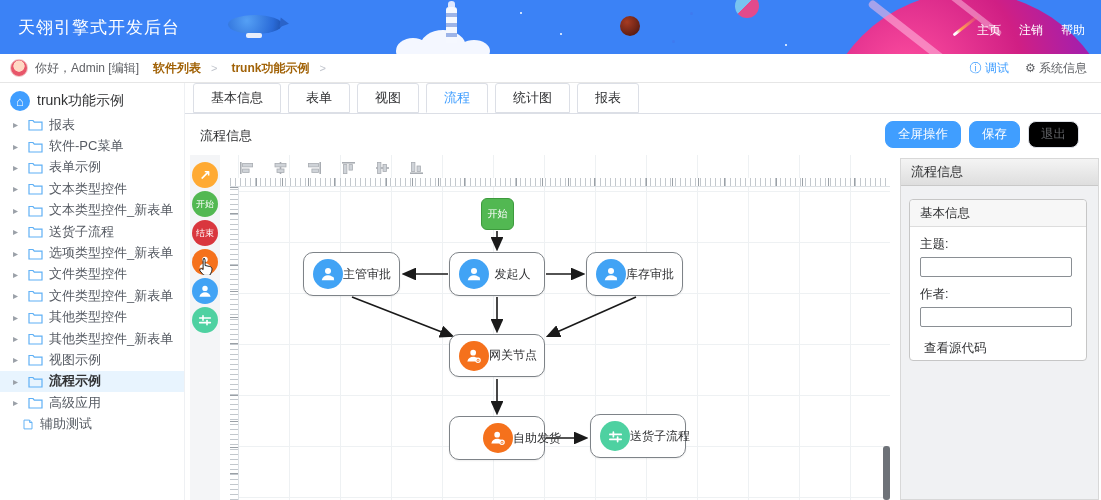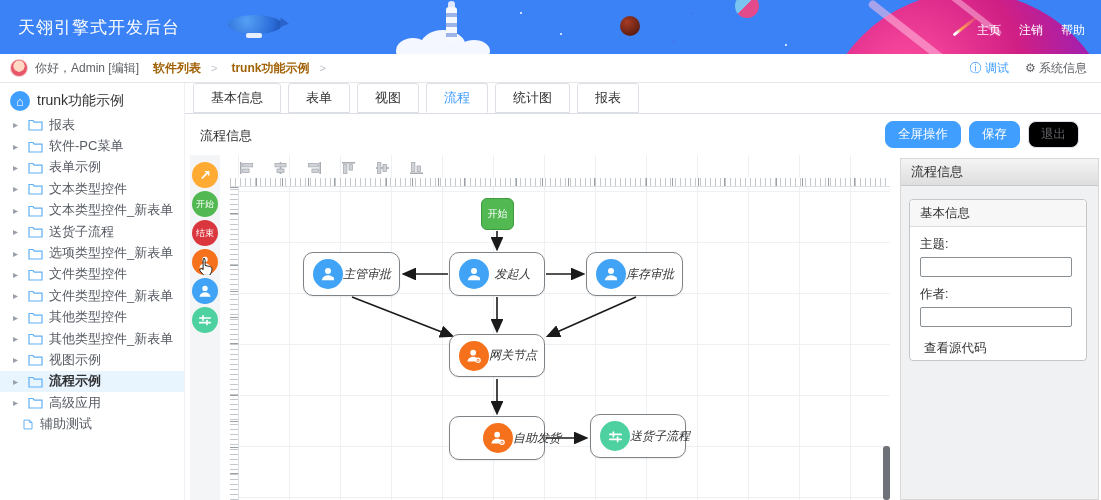--- a/index.html
+++ b/index.html
@@ -95,21 +95,21 @@
   .v-ruler { position:absolute; left:230px; top:187px; width:9px; height:313px; z-index:2; background:#fff;
            background-image:repeating-linear-gradient(0deg, #c3c8cd 0 1px, transparent 1px 5px),
                             repeating-linear-gradient(0deg, #9aa0a6 0 1px, transparent 1px 26px);
            border-right:1px solid #dde1e5; }
   .edges { position:absolute; left:230px; top:155px; width:660px; height:345px; z-index:2; pointer-events:none; }
 
   .node { position:absolute; display:flex; align-items:center; background:#fff; border:1px solid #7e8388;
           border-radius:10px; box-shadow:0 1px 2px rgba(0,0,0,.07); z-index:3; cursor:pointer; }
   .node-ico { width:30px; height:30px; border-radius:50%; margin-left:9px; flex:none;
           display:flex; align-items:center; justify-content:center; }
-  .node-label { flex:1; text-align:center; font-size:12px; color:#303133; padding-right:8px; white-space:nowrap;font-style:italic; }
+  .node-label { flex:1; text-align:center; font-size:12px; color:#303133; padding-right:8px; white-space:nowrap; }
   .start-node { position:absolute; left:481px; top:198px; width:33px; height:32px; background:#52b852;
           border:1px solid #3d9a3d; border-radius:6px; color:#fff; font-size:10px; display:flex;
           align-items:center; justify-content:center; z-index:3; cursor:pointer; }
 
   .canvas-scroll-thumb { position:absolute; left:883px; top:446px; width:7px; height:54px; background:#6e7278;
           border-radius:3px; z-index:4; cursor:pointer; }
 
   
   .rpanel { position:absolute; left:900px; top:158px; width:199px; height:342px; background:#f0f1f3;
           border:1px solid #d8d8d8; z-index:3; }

